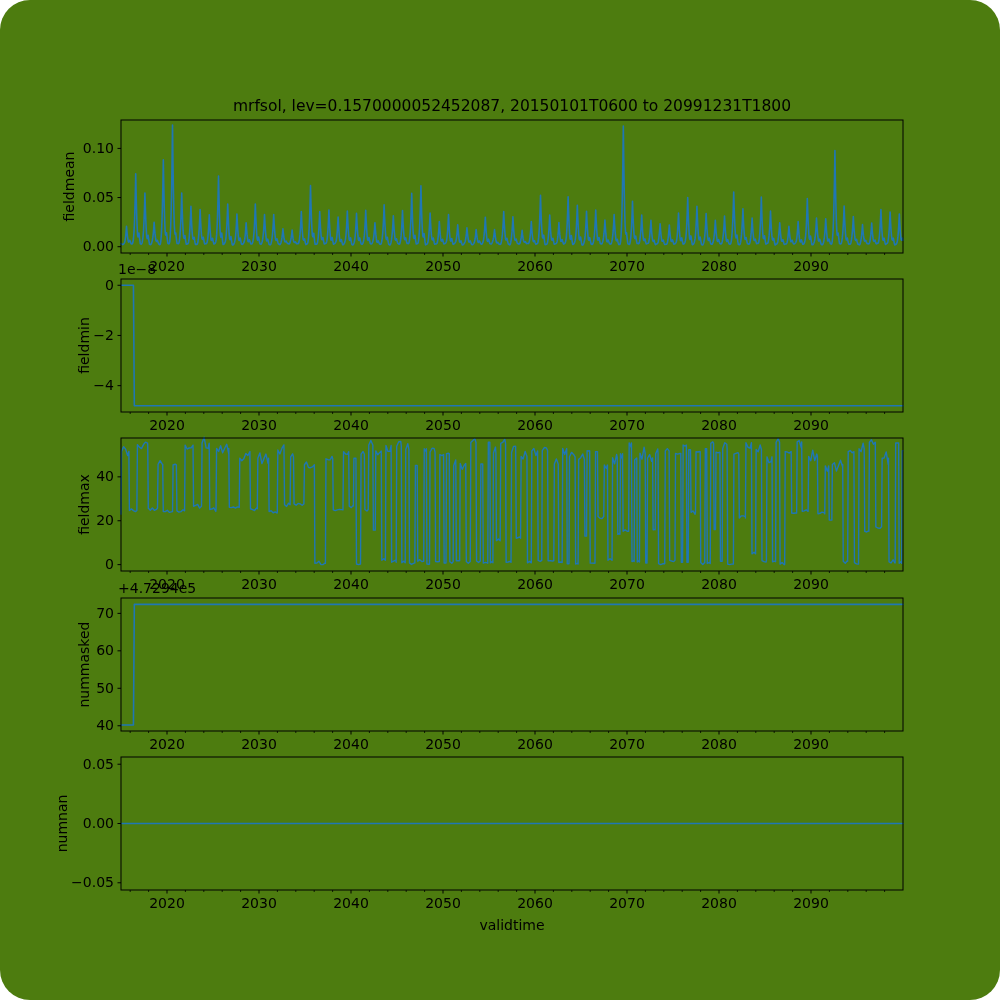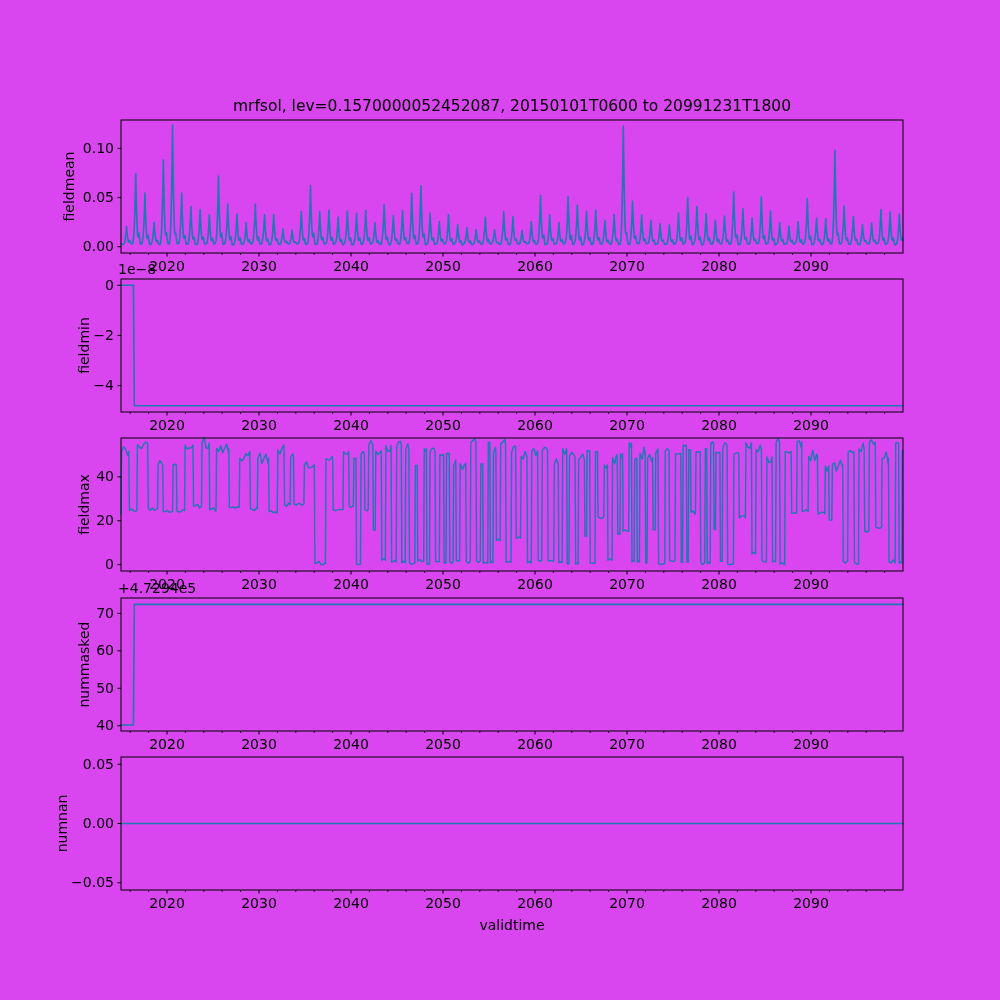--- a/index.html
+++ b/index.html
@@ -1,16 +1,16 @@
 <!DOCTYPE html>
 <html><head>
 <meta charset="utf-8">
 <style>
   html,body{margin:0;padding:0;background:#fff;}
-  .fig{position:relative;width:1000px;height:1000px;background:#d946ef;overflow:hidden;}
+  .fig{position:relative;width:1000px;height:1000px;background:#4d7c0f;overflow:hidden;border-radius:30px;}
   svg{position:absolute;top:0;left:0;}
   text{fill:#000;font-family:"DejaVu Sans", sans-serif;}
   .title-text{font-size:15.5px;}
   .axis-label{font-size:14px;}
   .tick-label{font-size:14px;}
   .offset-text{font-size:14px;}
 </style>
 </head>
 <body>
 

